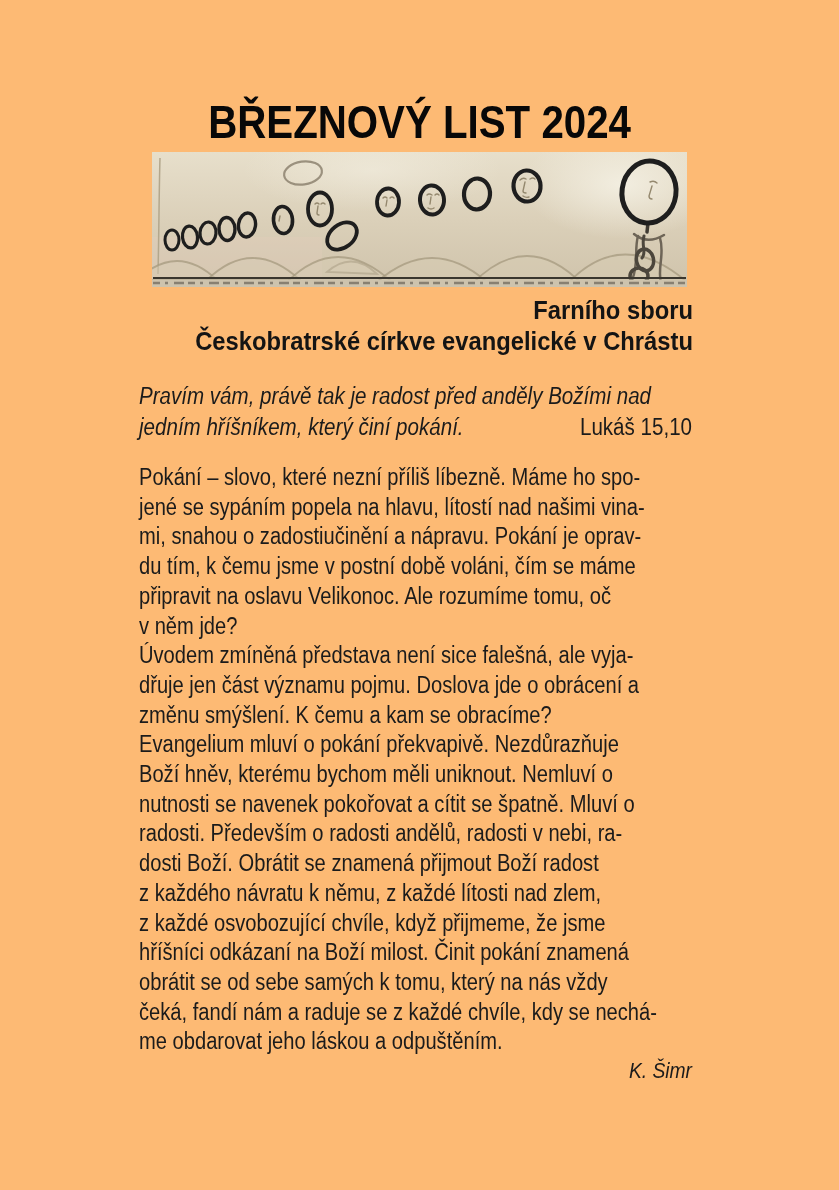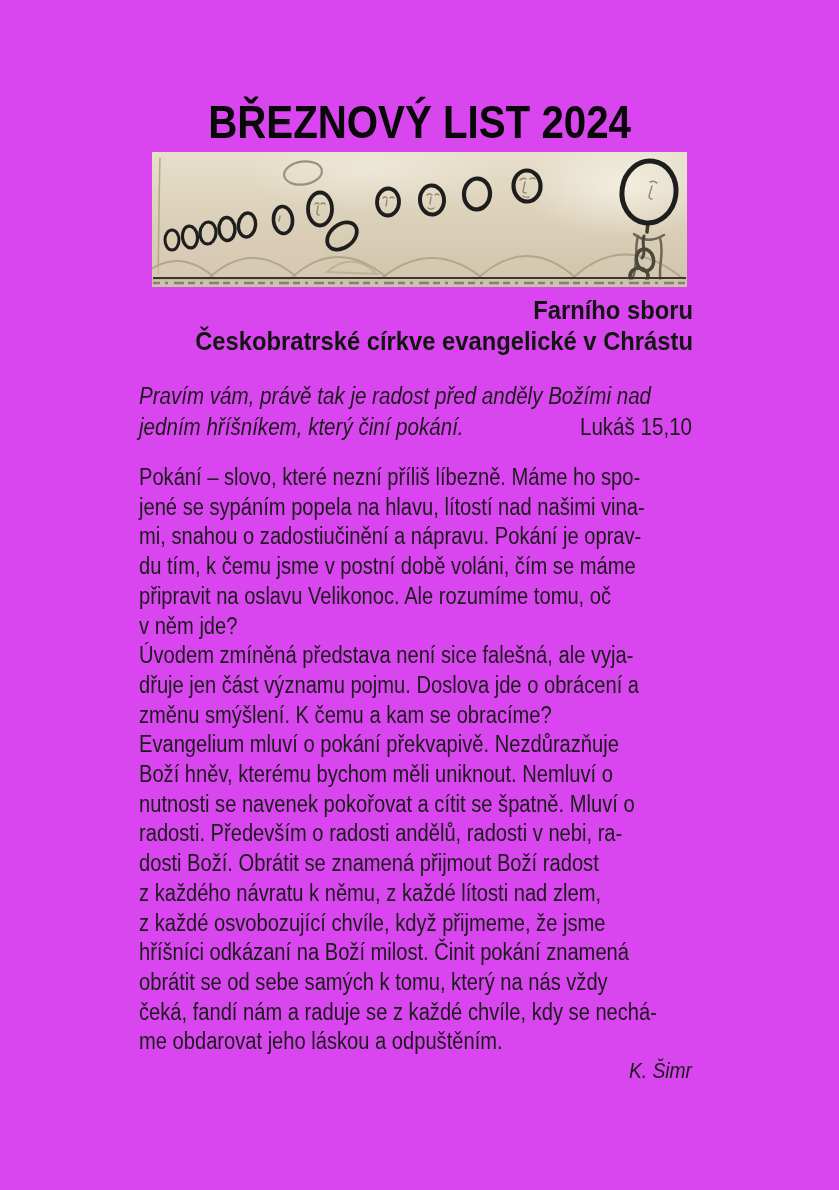--- a/index.html
+++ b/index.html
@@ -4,21 +4,21 @@
 <style>
   html, body {
     margin: 0;
     padding: 0;
     background: #ffffff;
   }
   .page {
     position: relative;
     width: 839px;
     height: 1190px;
-    background: #d946ef;
+    background: #fdba74;
     overflow: hidden;
     font-family: "Liberation Sans", sans-serif;
     color: #1b1b1b;
   }
   .title {
     position: absolute;
     top: 96px;
     left: 0;
     width: 959px;
     transform: scaleX(0.875);

